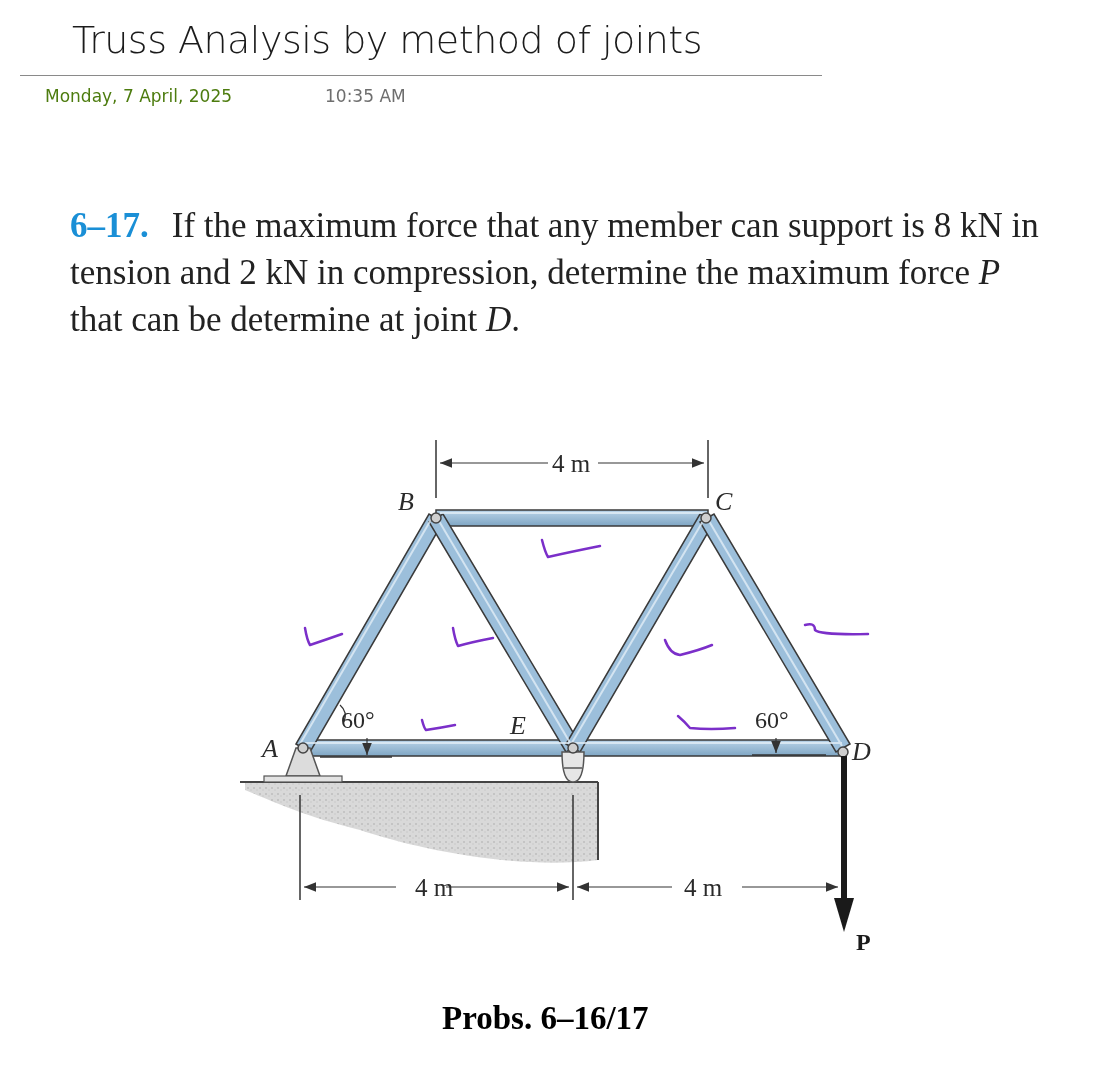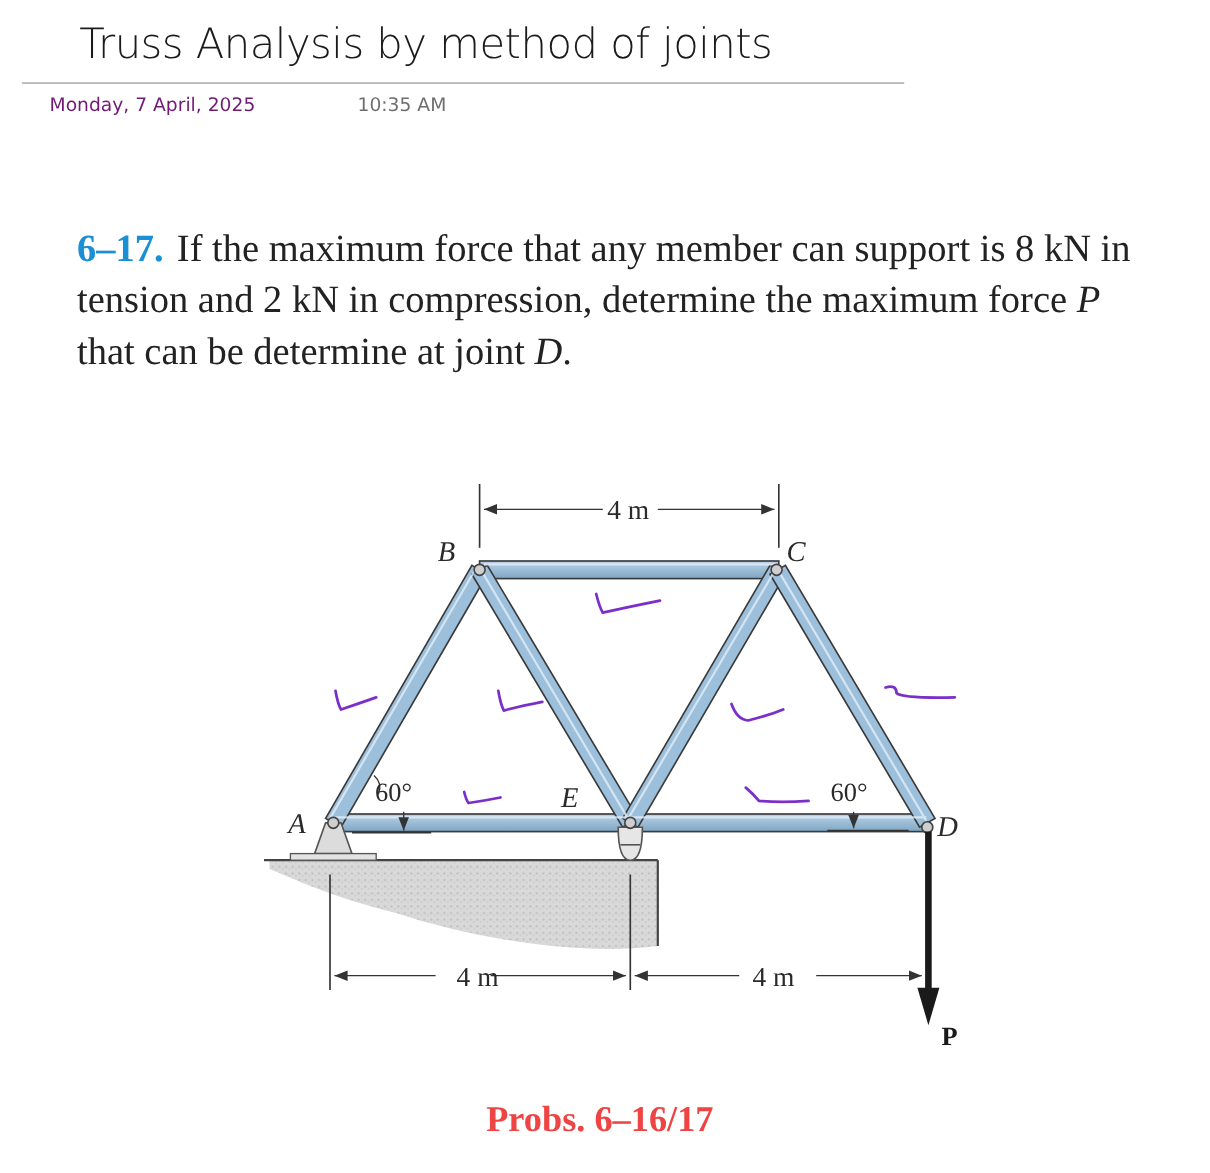--- a/index.html
+++ b/index.html
@@ -1,25 +1,25 @@
 <!DOCTYPE html>
 <html><head>
 <meta charset="utf-8">
 <style>
   html,body{margin:0;padding:0;background:#ffffff;}
   body{width:1100px;height:1066px;position:relative;overflow:hidden;font-family:"Liberation Sans",sans-serif;}
   .note-title{position:absolute;left:44px;top:18px;font-size:38px;color:#1b1b1b;font-family:"DejaVu Sans",sans-serif;font-weight:300;letter-spacing:-0.5px;margin-left:28px;}
   .title-rule{position:absolute;left:20px;top:75px;width:802px;height:1px;background:#8a8a8a;}
-  .note-date{position:absolute;left:45px;top:86px;font-size:17px;color:#701a75;font-family:"DejaVu Sans",sans-serif;}
+  .note-date{position:absolute;left:45px;top:86px;font-size:17px;color:#4d7c0f;font-family:"DejaVu Sans",sans-serif;}
   .note-time{position:absolute;left:325px;top:86px;font-size:17px;color:#6e6e6e;font-family:"DejaVu Sans",sans-serif;text-align:right;}
   .problem{position:absolute;left:70px;top:202px;width:990px;font-family:"Liberation Serif",serif;font-size:35px;line-height:47px;color:#222;}
-  .problem .num{color:#1a8fd6;font-weight:bold;margin-right:12px;}
+  .problem .num{color:#1a8fd6;font-weight:bold;margin-right:23px;}
   .problem i{font-style:italic;}
   .figure{position:absolute;left:0;top:420px;width:1100px;height:560px;}
-  .caption{position:absolute;left:442px;top:1000px;font-family:"Liberation Serif",serif;font-weight:bold;font-size:33px;color:#ef4444;}
+  .caption{position:absolute;left:442px;top:1000px;font-family:"Liberation Serif",serif;font-weight:bold;font-size:33px;color:#000000;}
   .lbl{font-family:"Liberation Serif",serif;}
 </style>
 </head>
 <body>
 
 <div class="note-title">Truss Analysis by method of joints</div>
 <div class="title-rule"></div>
 <div class="note-date">Monday, 7 April, 2025</div>
 <div class="note-time">10:35 AM</div>
 

